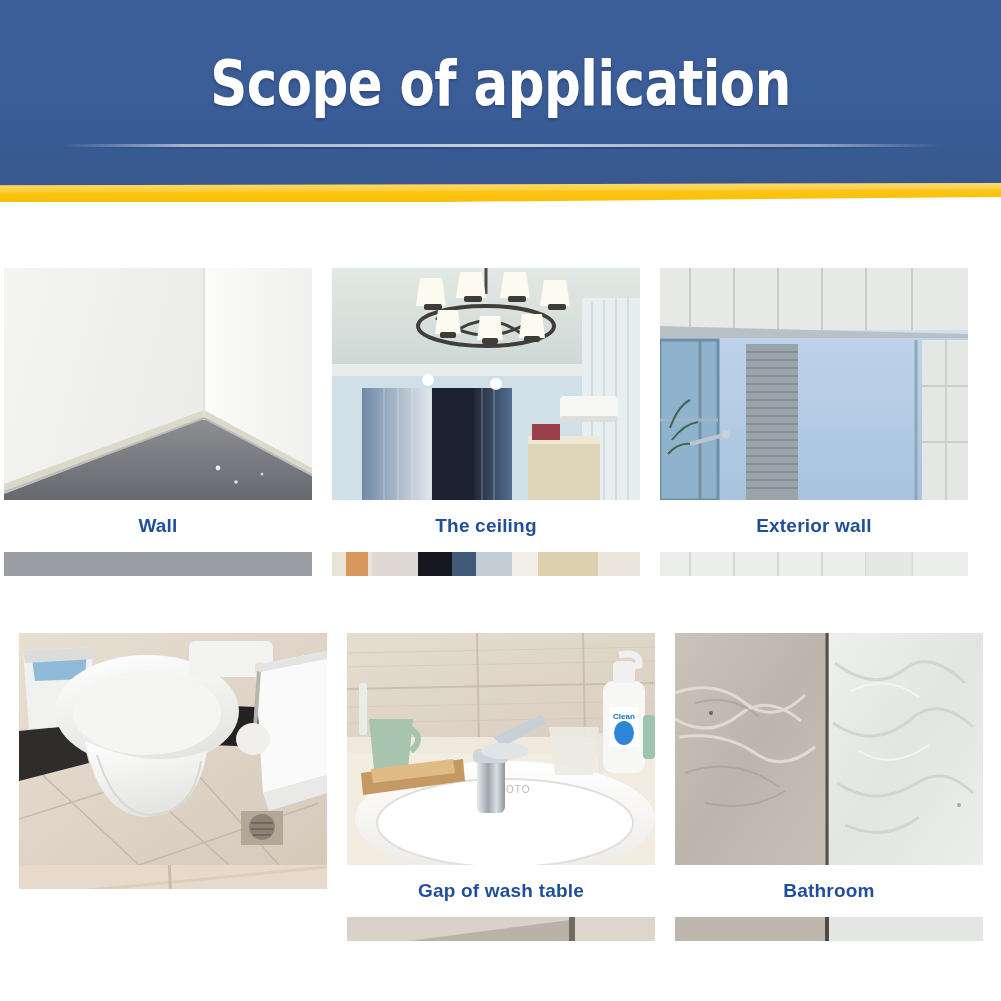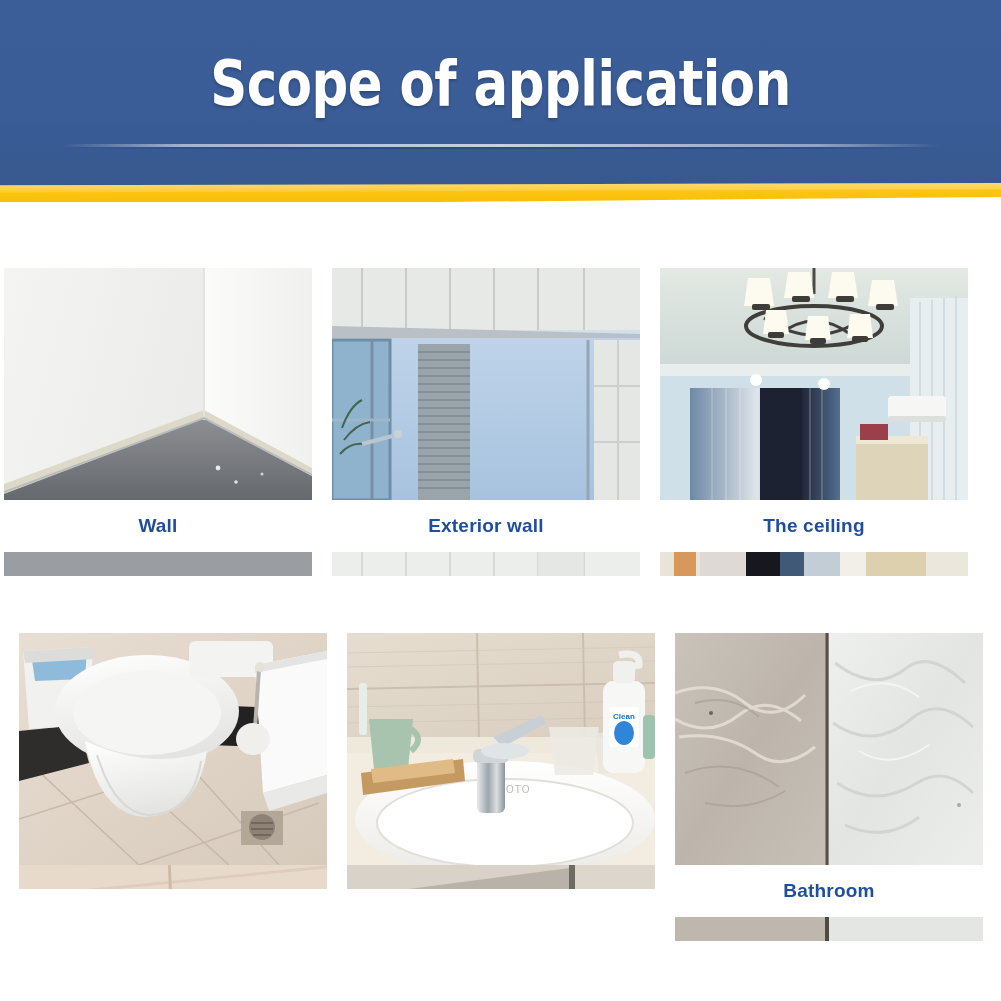--- a/index.html
+++ b/index.html
@@ -200,107 +200,20 @@
       <div class="caption">Wall</div>
       <div class="strip">
         <svg viewBox="0 0 308 232" preserveAspectRatio="xMidYMid slice">
           <rect x="0" y="0" width="308" height="232" fill="#8b8e92"></rect>
           <rect x="0" y="0" width="308" height="110" fill="#9a9da1"></rect>
           <polyline points="0,70 90,40" stroke="#5d6065" stroke-width="3" fill="none"></polyline>
           <circle cx="150" cy="60" r="3" fill="#ffffff" opacity="0.9"></circle>
           <circle cx="176" cy="78" r="2" fill="#ffffff" opacity="0.8"></circle>
           <circle cx="108" cy="84" r="2" fill="#ffffff" opacity="0.7"></circle>
           <circle cx="240" cy="66" r="2.2" fill="#ffffff" opacity="0.75"></circle>
-        </svg>
-      </div>
-    </div>
-
-    <div class="cell">
-      <div class="photo">
-        <svg viewBox="0 0 308 232" preserveAspectRatio="xMidYMid slice">
-          <defs>
-            <linearGradient id="glassG" x1="0" y1="0" x2="0" y2="1">
-              <stop offset="0" stop-color="#bed3e9"></stop>
-                <stop offset="1" stop-color="#a8c3df"></stop>
-            </linearGradient>
-          </defs>
-          <rect x="0" y="0" width="308" height="232" fill="#cfe0ee"></rect>
-
-          <rect x="0" y="0" width="308" height="62" fill="#e7e9e6"></rect>
-          <g stroke="#c9ccc8" stroke-width="2">
-            <line x1="30" y1="0" x2="30" y2="60"></line>
-            <line x1="74" y1="0" x2="74" y2="60"></line>
-            <line x1="118" y1="0" x2="118" y2="61"></line>
-            <line x1="162" y1="0" x2="162" y2="62"></line>
-            <line x1="206" y1="0" x2="206" y2="62"></line>
-            <line x1="252" y1="0" x2="252" y2="62"></line>
-          </g>
-
-          <polygon points="0,58 308,66 308,76 0,70" fill="#b9c1c6"></polygon>
-
-          <rect x="0" y="70" width="308" height="162" fill="url(#glassG)"></rect>
-
-          <rect x="0" y="72" width="58" height="160" fill="#8fb3cd"></rect>
-          <rect x="0" y="72" width="58" height="160" fill="none" stroke="#6e8ea8" stroke-width="3"></rect>
-          <line x1="40" y1="72" x2="40" y2="232" stroke="#778fa2" stroke-width="3"></line>
-          <line x1="0" y1="152" x2="58" y2="152" stroke="#9eb6c8" stroke-width="3"></line>
-
-          <g stroke="#2f5230" stroke-width="2" fill="none" opacity="0.8">
-            <path d="M10 160 q8 -22 20 -28"></path>
-            <path d="M12 172 q12 -16 26 -18"></path>
-            <path d="M8 186 q10 -12 24 -10"></path>
-          </g>
-
-          <line x1="30" y1="176" x2="68" y2="166" stroke="#b9c6cf" stroke-width="4"></line>
-          <circle cx="66" cy="166" r="4" fill="#c7d2d9"></circle>
-
-          <rect x="86" y="76" width="52" height="156" fill="#99a4ab"></rect>
-          <g stroke="#7d888f" stroke-width="1.6">
-            <line x1="86" y1="84" x2="138" y2="84"></line>
-              <line x1="86" y1="92" x2="138" y2="92"></line>
-            <line x1="86" y1="100" x2="138" y2="100"></line>
-              <line x1="86" y1="108" x2="138" y2="108"></line>
-            <line x1="86" y1="116" x2="138" y2="116"></line>
-              <line x1="86" y1="124" x2="138" y2="124"></line>
-            <line x1="86" y1="132" x2="138" y2="132"></line>
-              <line x1="86" y1="140" x2="138" y2="140"></line>
-            <line x1="86" y1="148" x2="138" y2="148"></line>
-              <line x1="86" y1="156" x2="138" y2="156"></line>
-            <line x1="86" y1="164" x2="138" y2="164"></line>
-              <line x1="86" y1="172" x2="138" y2="172"></line>
-            <line x1="86" y1="180" x2="138" y2="180"></line>
-              <line x1="86" y1="188" x2="138" y2="188"></line>
-            <line x1="86" y1="196" x2="138" y2="196"></line>
-              <line x1="86" y1="204" x2="138" y2="204"></line>
-            <line x1="86" y1="212" x2="138" y2="212"></line>
-              <line x1="86" y1="220" x2="138" y2="220"></line>
-          </g>
-
-          <rect x="262" y="72" width="46" height="160" fill="#e4e7e3"></rect>
-          <g stroke="#ccd0cc" stroke-width="2">
-            <line x1="262" y1="118" x2="308" y2="118"></line>
-            <line x1="262" y1="174" x2="308" y2="174"></line>
-            <line x1="286" y1="72" x2="286" y2="232"></line>
-          </g>
-          <line x1="256" y1="72" x2="256" y2="232" stroke="#93a6b4" stroke-width="3"></line>
-        </svg>
-      </div>
-      <div class="caption">Exterior wall</div>
-      <div class="strip">
-        <svg viewBox="0 0 308 232" preserveAspectRatio="xMidYMid slice">
-          <rect x="0" y="0" width="308" height="232" fill="#eceeeb"></rect>
-          <g stroke="#d7dbd7" stroke-width="2">
-            <line x1="30" y1="0" x2="30" y2="232"></line>
-            <line x1="74" y1="0" x2="74" y2="232"></line>
-            <line x1="118" y1="0" x2="118" y2="232"></line>
-            <line x1="162" y1="0" x2="162" y2="232"></line>
-            <line x1="206" y1="0" x2="206" y2="232"></line>
-            <line x1="252" y1="0" x2="252" y2="232"></line>
-          </g>
-          <rect x="206" y="0" width="46" height="232" fill="#e2e5e1" opacity="0.8"></rect>
         </svg>
       </div>
     </div>
 
     <div class="cell">
       <div class="photo">
         <svg viewBox="0 0 308 232" preserveAspectRatio="xMidYMid slice">
           <defs>
             <linearGradient id="ceilG" x1="0" y1="0" x2="0" y2="1">
               <stop offset="0" stop-color="#e3e9e3"></stop>
@@ -381,20 +294,107 @@
           <rect x="86" y="0" width="34" height="232" fill="#16171f"></rect>
           <rect x="120" y="0" width="24" height="232" fill="#3f5976"></rect>
           <rect x="144" y="0" width="36" height="232" fill="#c3cdd6"></rect>
           <rect x="180" y="0" width="26" height="232" fill="#f1efe8"></rect>
           <rect x="206" y="0" width="60" height="232" fill="#ddd0ae"></rect>
           <rect x="266" y="0" width="42" height="232" fill="#ece7dc"></rect>
           <rect x="276" y="60" width="5" height="120" fill="#6e645c"></rect>
         </svg>
       </div>
     </div>
+
+    <div class="cell">
+      <div class="photo">
+        <svg viewBox="0 0 308 232" preserveAspectRatio="xMidYMid slice">
+          <defs>
+            <linearGradient id="glassG" x1="0" y1="0" x2="0" y2="1">
+              <stop offset="0" stop-color="#bed3e9"></stop>
+                <stop offset="1" stop-color="#a8c3df"></stop>
+            </linearGradient>
+          </defs>
+          <rect x="0" y="0" width="308" height="232" fill="#cfe0ee"></rect>
+
+          <rect x="0" y="0" width="308" height="62" fill="#e7e9e6"></rect>
+          <g stroke="#c9ccc8" stroke-width="2">
+            <line x1="30" y1="0" x2="30" y2="60"></line>
+            <line x1="74" y1="0" x2="74" y2="60"></line>
+            <line x1="118" y1="0" x2="118" y2="61"></line>
+            <line x1="162" y1="0" x2="162" y2="62"></line>
+            <line x1="206" y1="0" x2="206" y2="62"></line>
+            <line x1="252" y1="0" x2="252" y2="62"></line>
+          </g>
+
+          <polygon points="0,58 308,66 308,76 0,70" fill="#b9c1c6"></polygon>
+
+          <rect x="0" y="70" width="308" height="162" fill="url(#glassG)"></rect>
+
+          <rect x="0" y="72" width="58" height="160" fill="#8fb3cd"></rect>
+          <rect x="0" y="72" width="58" height="160" fill="none" stroke="#6e8ea8" stroke-width="3"></rect>
+          <line x1="40" y1="72" x2="40" y2="232" stroke="#778fa2" stroke-width="3"></line>
+          <line x1="0" y1="152" x2="58" y2="152" stroke="#9eb6c8" stroke-width="3"></line>
+
+          <g stroke="#2f5230" stroke-width="2" fill="none" opacity="0.8">
+            <path d="M10 160 q8 -22 20 -28"></path>
+            <path d="M12 172 q12 -16 26 -18"></path>
+            <path d="M8 186 q10 -12 24 -10"></path>
+          </g>
+
+          <line x1="30" y1="176" x2="68" y2="166" stroke="#b9c6cf" stroke-width="4"></line>
+          <circle cx="66" cy="166" r="4" fill="#c7d2d9"></circle>
+
+          <rect x="86" y="76" width="52" height="156" fill="#99a4ab"></rect>
+          <g stroke="#7d888f" stroke-width="1.6">
+            <line x1="86" y1="84" x2="138" y2="84"></line>
+              <line x1="86" y1="92" x2="138" y2="92"></line>
+            <line x1="86" y1="100" x2="138" y2="100"></line>
+              <line x1="86" y1="108" x2="138" y2="108"></line>
+            <line x1="86" y1="116" x2="138" y2="116"></line>
+              <line x1="86" y1="124" x2="138" y2="124"></line>
+            <line x1="86" y1="132" x2="138" y2="132"></line>
+              <line x1="86" y1="140" x2="138" y2="140"></line>
+            <line x1="86" y1="148" x2="138" y2="148"></line>
+              <line x1="86" y1="156" x2="138" y2="156"></line>
+            <line x1="86" y1="164" x2="138" y2="164"></line>
+              <line x1="86" y1="172" x2="138" y2="172"></line>
+            <line x1="86" y1="180" x2="138" y2="180"></line>
+              <line x1="86" y1="188" x2="138" y2="188"></line>
+            <line x1="86" y1="196" x2="138" y2="196"></line>
+              <line x1="86" y1="204" x2="138" y2="204"></line>
+            <line x1="86" y1="212" x2="138" y2="212"></line>
+              <line x1="86" y1="220" x2="138" y2="220"></line>
+          </g>
+
+          <rect x="262" y="72" width="46" height="160" fill="#e4e7e3"></rect>
+          <g stroke="#ccd0cc" stroke-width="2">
+            <line x1="262" y1="118" x2="308" y2="118"></line>
+            <line x1="262" y1="174" x2="308" y2="174"></line>
+            <line x1="286" y1="72" x2="286" y2="232"></line>
+          </g>
+          <line x1="256" y1="72" x2="256" y2="232" stroke="#93a6b4" stroke-width="3"></line>
+        </svg>
+      </div>
+      <div class="caption">Exterior wall</div>
+      <div class="strip">
+        <svg viewBox="0 0 308 232" preserveAspectRatio="xMidYMid slice">
+          <rect x="0" y="0" width="308" height="232" fill="#eceeeb"></rect>
+          <g stroke="#d7dbd7" stroke-width="2">
+            <line x1="30" y1="0" x2="30" y2="232"></line>
+            <line x1="74" y1="0" x2="74" y2="232"></line>
+            <line x1="118" y1="0" x2="118" y2="232"></line>
+            <line x1="162" y1="0" x2="162" y2="232"></line>
+            <line x1="206" y1="0" x2="206" y2="232"></line>
+            <line x1="252" y1="0" x2="252" y2="232"></line>
+          </g>
+          <rect x="206" y="0" width="46" height="232" fill="#e2e5e1" opacity="0.8"></rect>
+        </svg>
+      </div>
+    </div>
   </div>
 
   <div class="grid2">
 
     <div class="cell">
       <div class="photo">
         <svg viewBox="0 0 308 232" preserveAspectRatio="xMidYMid slice">
           <defs>
             <linearGradient id="tileG" x1="0" y1="0" x2="1" y2="1">
               <stop offset="0" stop-color="#e8ded2"></stop>
@@ -516,20 +516,21 @@
 
           <rect x="256" y="48" width="42" height="92" rx="10" fill="#f7f7f5"></rect>
           <rect x="266" y="28" width="22" height="22" rx="5" fill="#f0f0ee"></rect>
           <path d="M272 22 q22 -4 20 10 l-10 2" fill="none" stroke="#f0f0ee" stroke-width="7"></path>
           <rect x="262" y="74" width="30" height="40" rx="3" fill="#ffffff"></rect>
           <text x="266" y="86" font-family="'Liberation Sans', sans-serif" font-size="8" fill="#1a6fc4" font-weight="bold">Clean</text>
           <ellipse cx="277" cy="100" rx="10" ry="12" fill="#2f86d8"></ellipse>
           <rect x="296" y="82" width="12" height="44" rx="4" fill="#9ec3ae"></rect>
         </svg>
       </div>
+      <div class="caption">Gap of wash table</div>
       <div class="strip">
         <svg viewBox="0 0 308 232" preserveAspectRatio="xMidYMid slice">
           <rect x="0" y="0" width="308" height="232" fill="#d8d2c8"></rect>
           <polygon points="0,40 308,0 308,60 0,110" fill="#b9b2a8"></polygon>
           <polygon points="0,90 308,40 308,80 0,150" fill="#cfc9bf"></polygon>
           <rect x="222" y="0" width="6" height="232" fill="#6f6a62"></rect>
           <rect x="228" y="0" width="80" height="232" fill="#dcd6cc"></rect>
         </svg>
       </div>
     </div>

